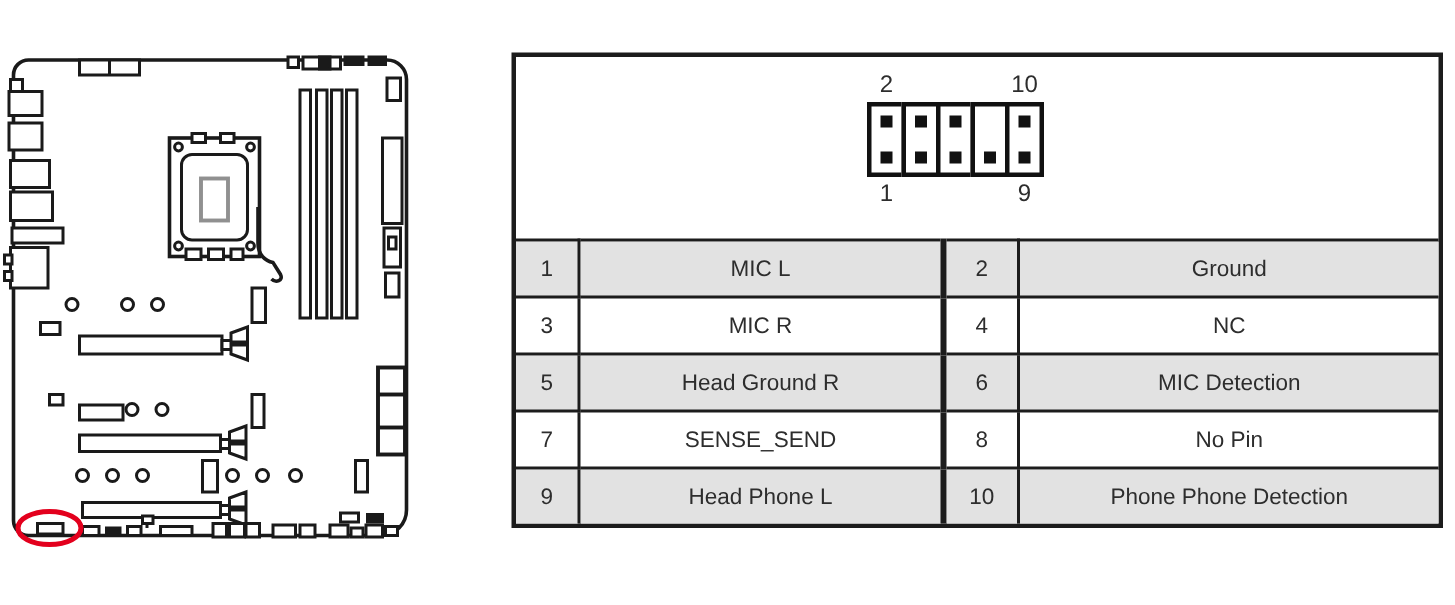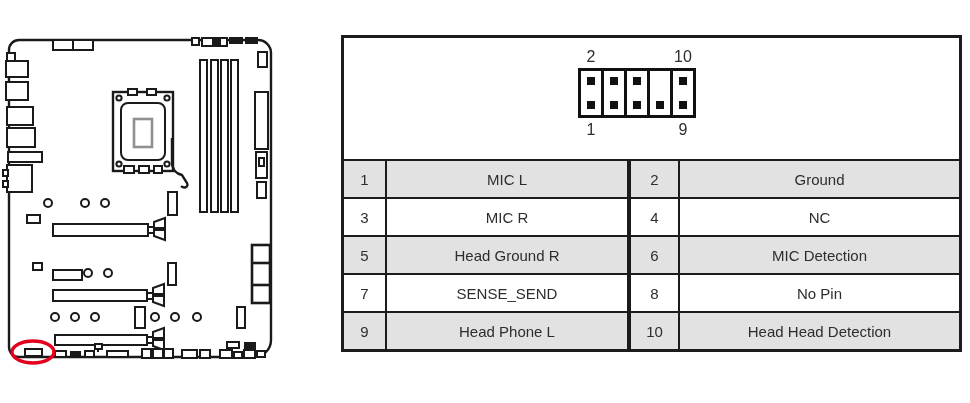--- a/index.html
+++ b/index.html
@@ -227,18 +227,18 @@
           <tr>
             <td class="c1">7</td>
             <td class="c2">SENSE_SEND</td>
             <td class="c3">8</td>
             <td class="c4">No Pin</td>
           </tr>
           <tr class="shaded">
             <td class="c1">9</td>
             <td class="c2">Head Phone L</td>
             <td class="c3">10</td>
-            <td class="c4">Head Head Detection</td>
+            <td class="c4">Phone Phone Detection</td>
           </tr>
         </tbody>
     </table>
   </div>
 </div>
 
 </body></html>

